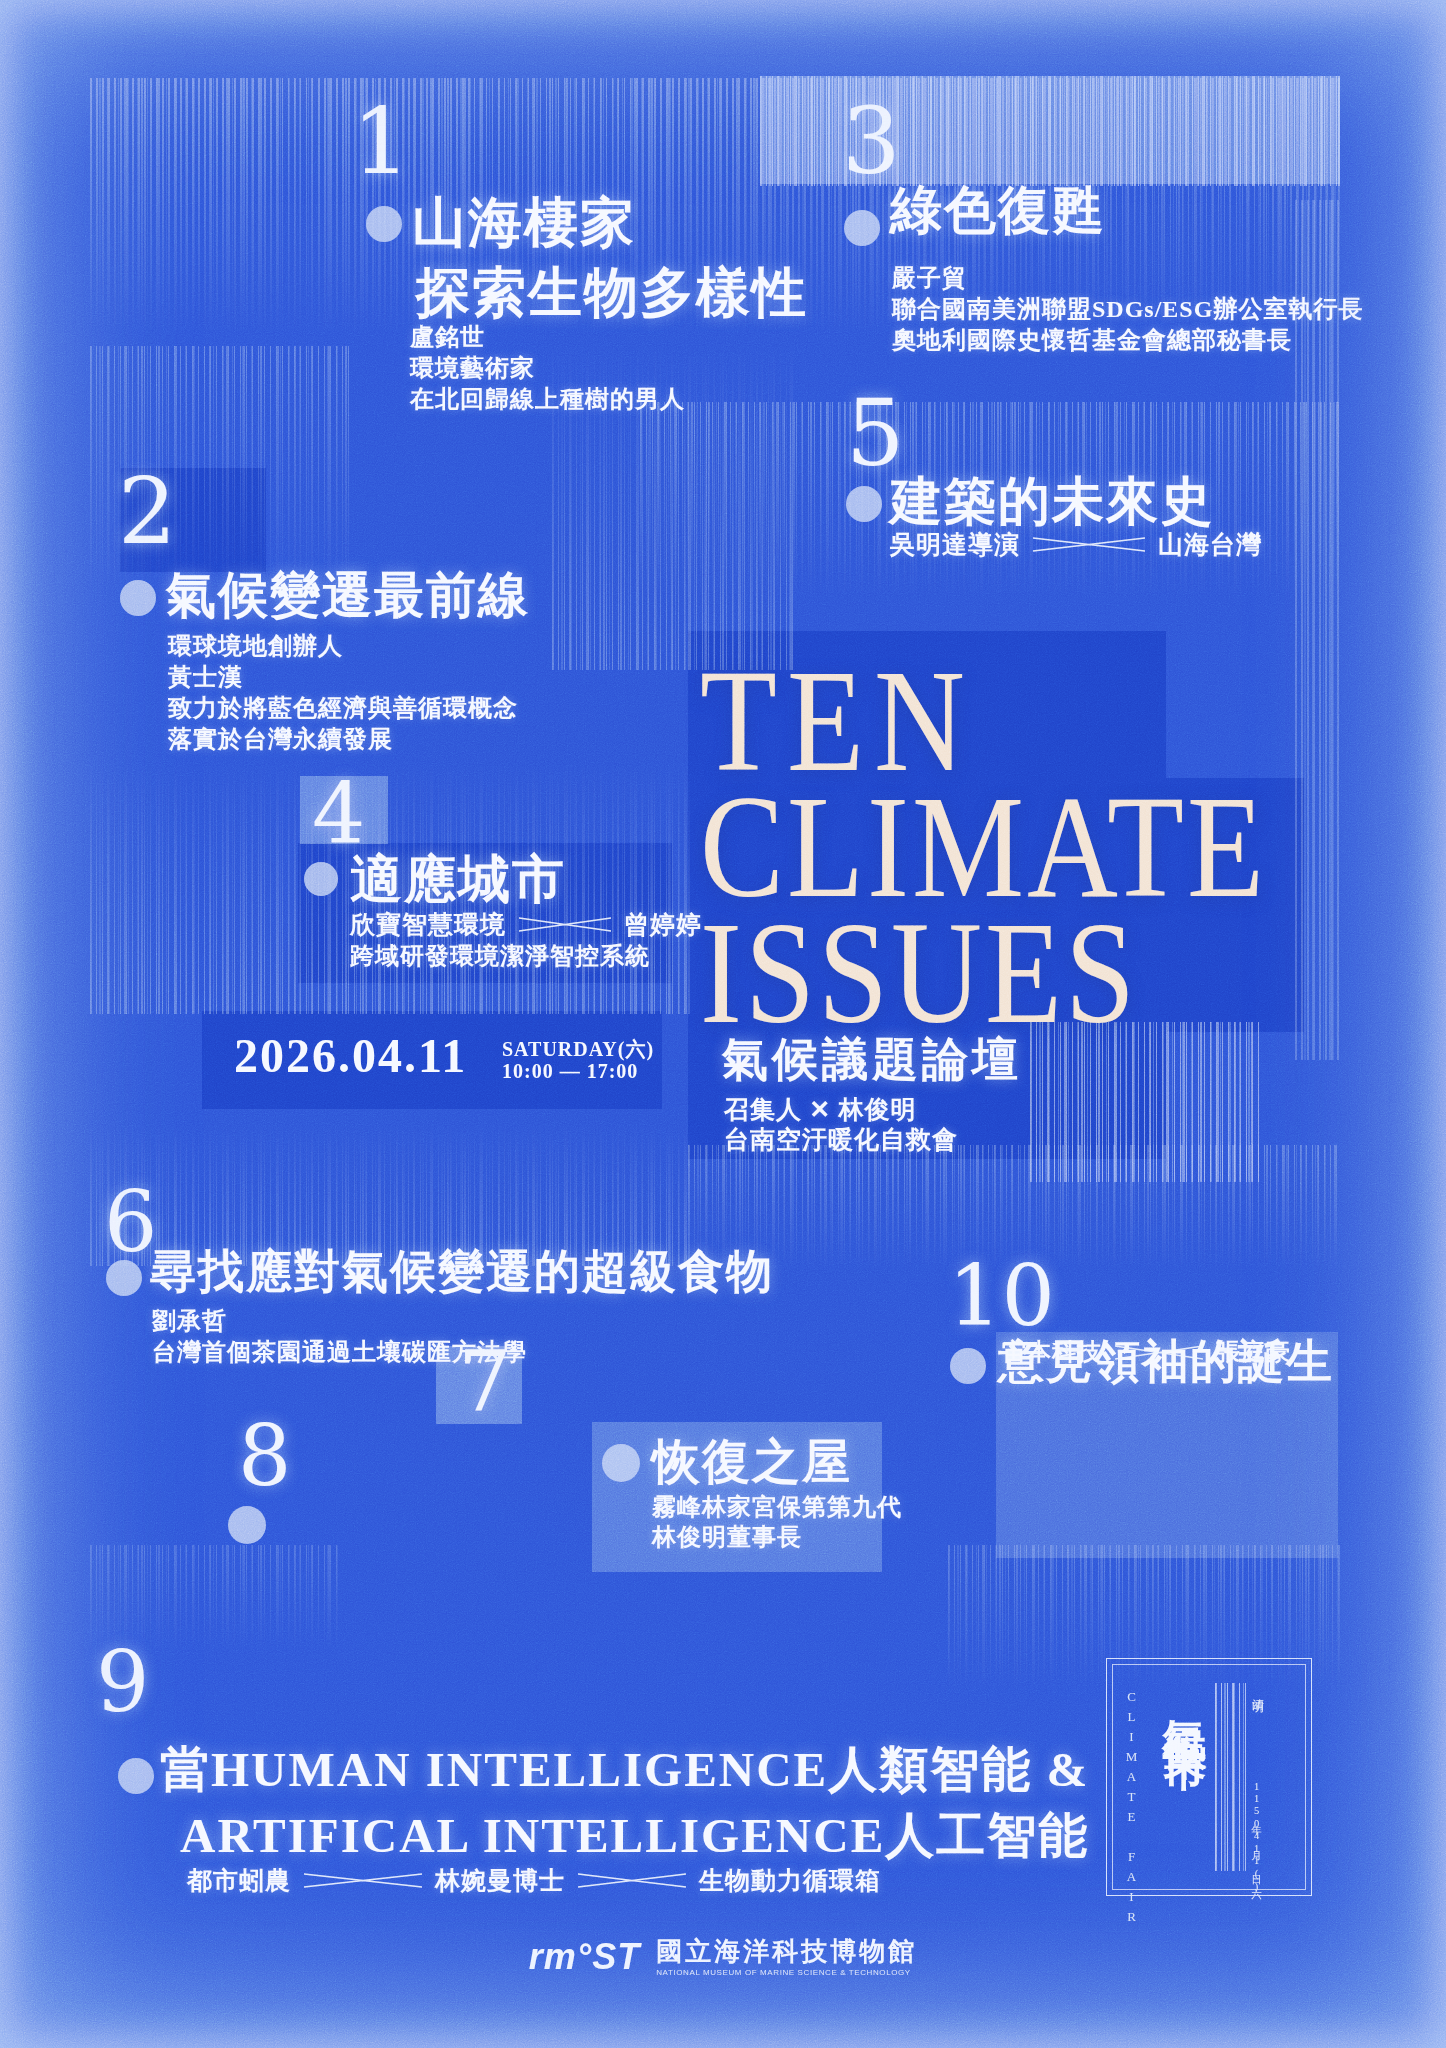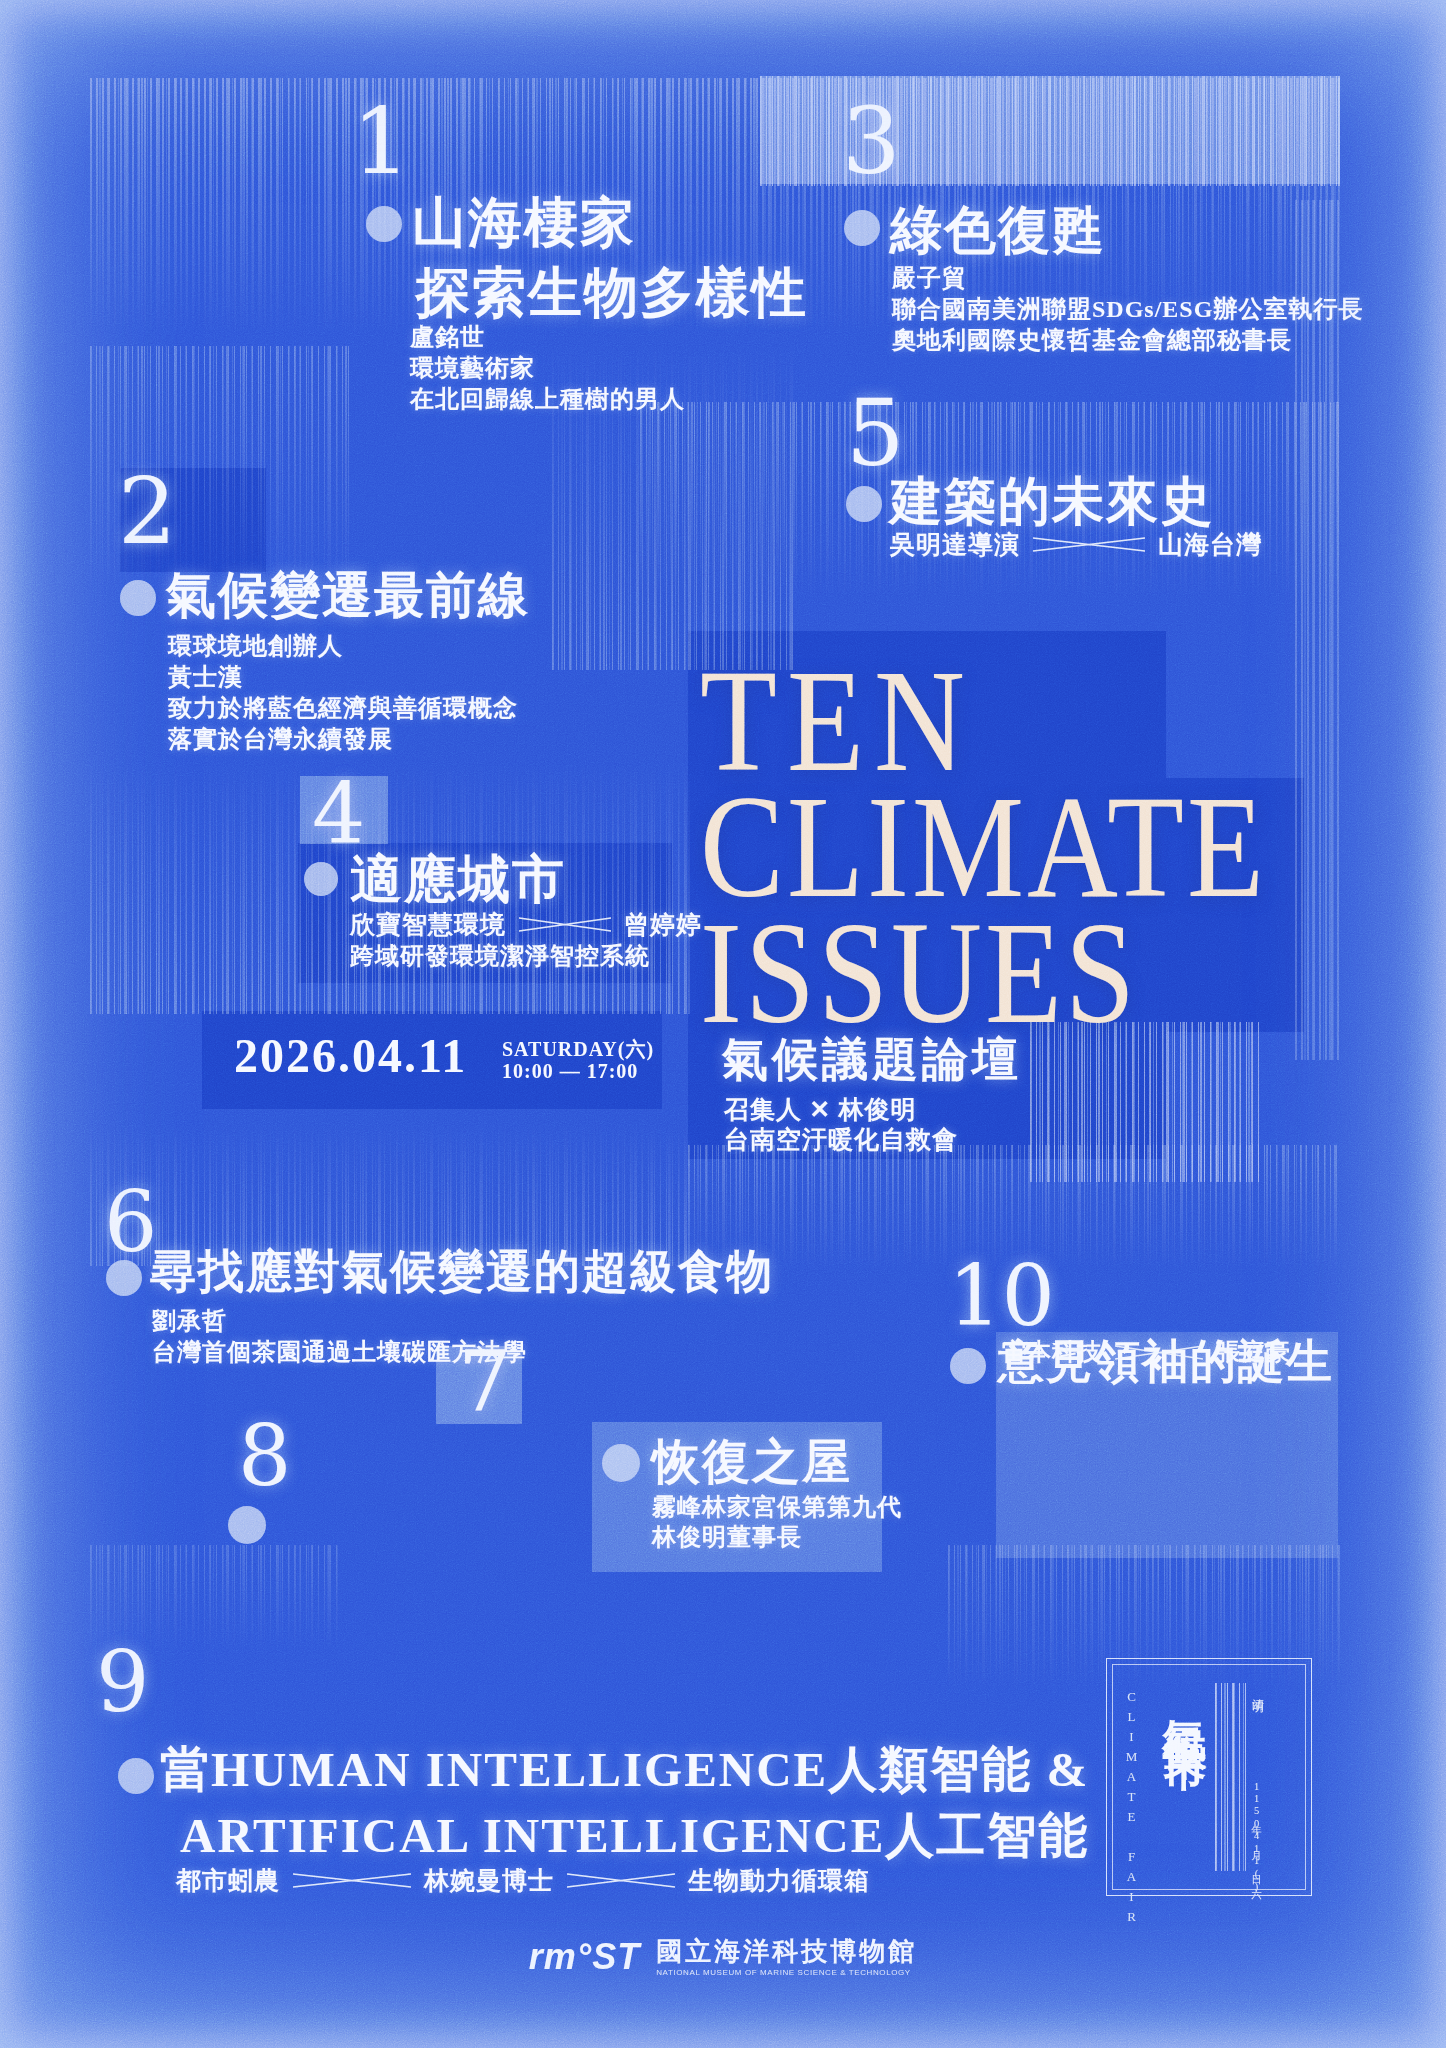--- a/index.html
+++ b/index.html
@@ -85,21 +85,21 @@
   <div class="t" style="left:412px;top:192px;font-size:54px;">山海棲家</div>
   <div class="t" style="left:416px;top:262px;font-size:54px;">探索生物多樣性</div>
   <div class="d" style="left:410px;top:322px;">
     <div>盧銘世</div>
     <div>環境藝術家</div>
     <div>在北回歸線上種樹的男人</div>
   </div>
 
   <div class="num" style="left:842px;top:96px;font-size:92px;">3</div>
   <span class="bullet" style="left:844px;top:210px;width:36px;height:36px;"></span>
-  <div class="t" style="left:890px;top:201px;font-size:52px;">綠色復甦</div>
+  <div class="t" style="left:890px;top:181px;font-size:52px;">綠色復甦</div>
   <div class="d" style="left:892px;top:263px;">
     <div>嚴子貿</div>
     <div>聯合國南美洲聯盟SDGs/ESG辦公室執行長</div>
     <div>奧地利國際史懷哲基金會總部秘書長</div>
   </div>
 
   <div class="num" style="left:846px;top:388px;font-size:92px;">5</div>
   <span class="bullet" style="left:846px;top:486px;width:36px;height:36px;"></span>
   <div class="t" style="left:890px;top:472px;font-size:52px;">建築的未來史</div>
   <div class="vsrow" style="left:890px;top:528px;">
@@ -172,21 +172,21 @@
     <div>林俊明董事長</div>
   </div>
 
   <div class="num" style="left:238px;top:1414px;font-size:84px;">8</div>
   <span class="bullet" style="left:228px;top:1506px;width:38px;height:38px;"></span>
 
   <div class="num" style="left:96px;top:1640px;font-size:84px;">9</div>
   <span class="bullet" style="left:118px;top:1758px;width:36px;height:36px;"></span>
   <div class="t" style="left:180px;top:1808px;font-size:49px;">ARTIFICAL INTELLIGENCE人工智能</div>
   <div class="t" style="left:160px;top:1742px;font-size:49px;">當HUMAN INTELLIGENCE人類智能 &amp;</div>
-  <div class="vsrow" style="left:176px;top:1864px;align-items:center;">
+  <div class="vsrow" style="left:187px;top:1864px;align-items:center;">
     <span>都市蚓農</span>
     <svg class="xdiv" viewBox="0 0 100 16" preserveAspectRatio="none" style="width:118px;">
         <path d="M0 1 L100 15 M0 15 L100 1"></path>
       </svg>
     <span>林婉曼博士</span>
     <svg class="xdiv" viewBox="0 0 100 16" preserveAspectRatio="none" style="width:108px;">
         <path d="M0 1 L100 15 M0 15 L100 1"></path>
       </svg>
     <span>生物動力循環箱</span>
   </div>

